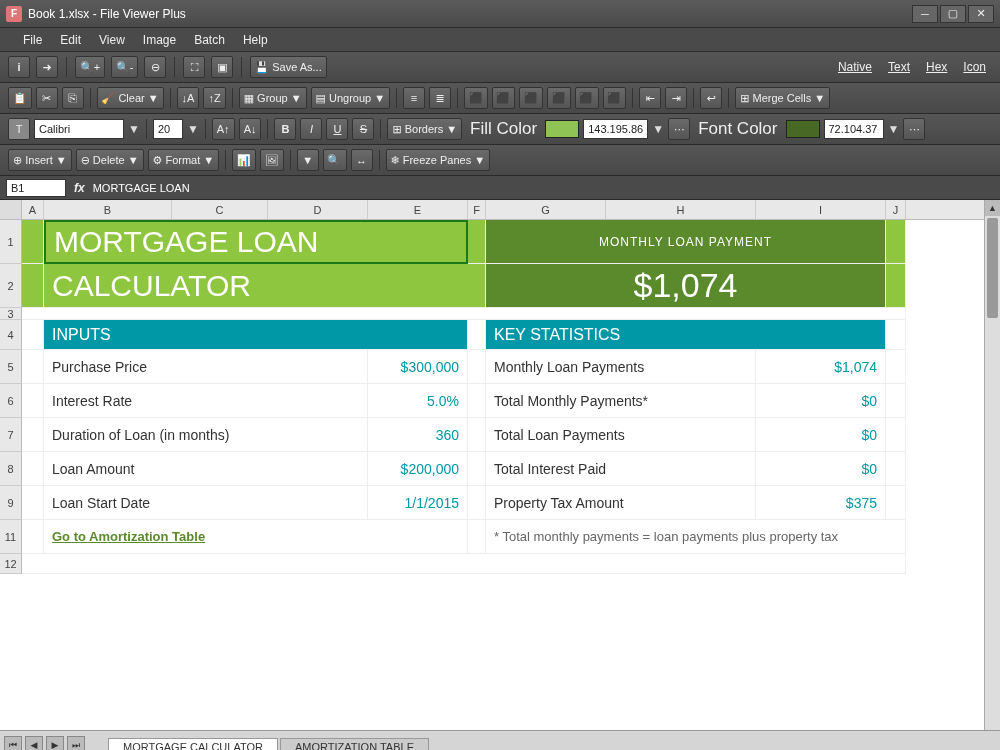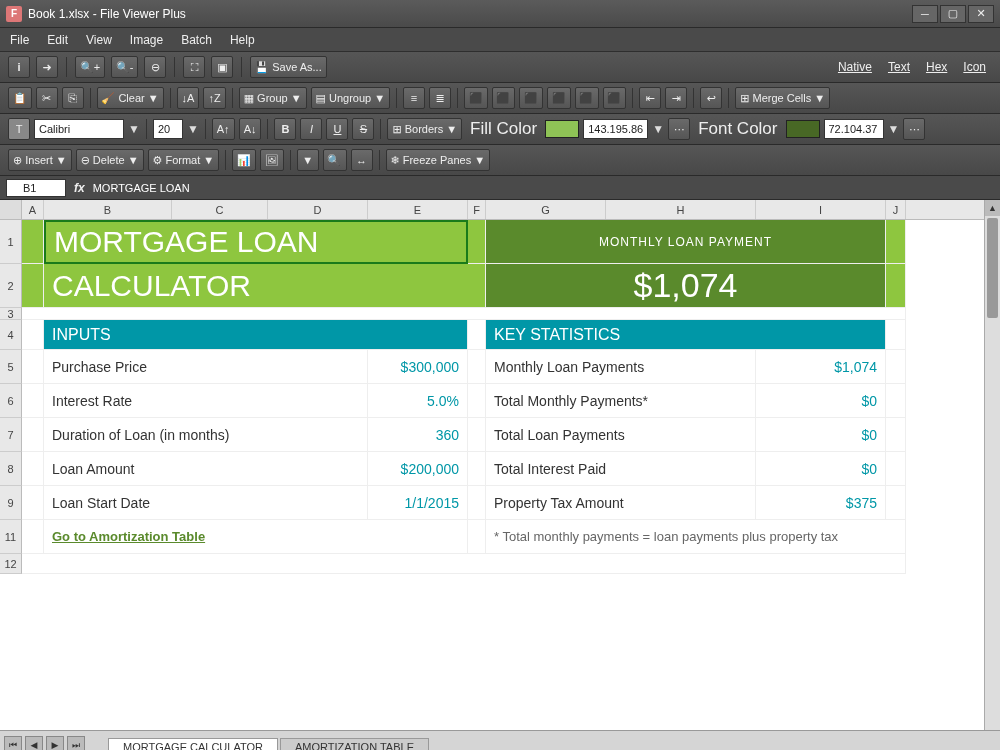--- a/index.html
+++ b/index.html
@@ -2,34 +2,34 @@
 <html><head>
 <meta charset="utf-8">
 <style>
 * { margin: 0; padding: 0; box-sizing: border-box; font-family: "Segoe UI", Tahoma, sans-serif; }
 body { background: #4a4a4a; width: 1000px; height: 750px; overflow: hidden; font-size: 12px; color: #ddd; }
 .titlebar { background: linear-gradient(#5b5b5b,#4a4a4a); height: 28px; display: flex; align-items: center; padding: 0 6px; border-bottom: 1px solid #2a2a2a; }
 .titlebar .icon { width: 16px; height: 16px; background: #d77; border-radius: 2px; margin-right: 6px; display:inline-flex;align-items:center;justify-content:center;font-size:10px;color:#fff;font-weight:bold;}
 .titlebar .title { flex: 1; font-size: 12px; color: #fff; }
 .winbtns { display: flex; gap: 2px; }
 .winbtn { width: 26px; height: 18px; background: #666; display:flex;align-items:center;justify-content:center;color:#eee;font-size:11px;border:1px solid #333;}
-.menubar { background: #4a4a4a; height: 24px; display: flex; align-items: center; padding: 0 10px; gap: 18px; border-bottom: 1px solid #2e2e2e;}
+.menubar { background: #4a4a4a; height: 24px; display: flex; align-items: center; padding: 0 23px; gap: 18px; border-bottom: 1px solid #2e2e2e;}
 .menubar span { color: #eee; font-size: 12px; cursor: default; }
 .toolbar { background: linear-gradient(#565656,#484848); display: flex; align-items: center; padding: 4px 8px; gap: 6px; border-bottom: 1px solid #2a2a2a; flex-wrap: nowrap; min-height: 30px;}
 .tbtn { min-width: 22px; height: 22px; background: linear-gradient(#6a6a6a,#555); border: 1px solid #333; border-radius: 2px; display:inline-flex;align-items:center;justify-content:center; color:#eee; font-size:11px; padding: 0 4px; gap:3px; cursor:default; white-space:nowrap;}
 .sep { width: 1px; height: 20px; background: #333; margin: 0 2px; }
 .rt { margin-left: auto; display:flex; gap:4px; }
 .view-tab { padding: 2px 6px; color:#eee; text-decoration: underline; font-size:12px;}
 .ribbon2 { background: linear-gradient(#565656,#484848); display:flex; align-items:center; padding: 4px 8px; gap:4px; border-bottom:1px solid #2a2a2a; min-height:30px; flex-wrap:nowrap;}
 .ribbon2 .label { color:#eee; font-size:17px; padding:0 4px;}
 .colorbox { width: 34px; height:18px; border:1px solid #222; }
 .valbox { background:#fff; color:#222; border:1px solid #333; height:20px; padding:0 4px; display:inline-flex;align-items:center; font-size:11px; min-width:60px;}
 .ribbon3 { background: linear-gradient(#565656,#484848); display:flex; align-items:center; padding: 4px 8px; gap:4px; border-bottom:1px solid #2a2a2a; min-height:30px;}
 .cellref { background:#4a4a4a; display:flex; align-items:center; padding:2px 6px; gap:8px; border-bottom:1px solid #2a2a2a; height:24px;}
-.cellref .nm { background:#fff; color:#222; border:1px solid #333; width:60px; height:18px; padding:0 16px; display:flex;align-items:center; font-size:11px;}
+.cellref .nm { background:#fff; color:#222; border:1px solid #333; width:60px; height:18px; padding:0 4px; display:flex;align-items:center; font-size:11px;}
 .cellref .fx { font-style:italic; font-weight:bold; color:#eee; }
 .cellref .formula { color:#fff; font-size:11px; }
 .sheet-wrap { position:relative; background:#f0f0f0; height: calc(750px - 28px - 24px - 30px - 30px - 30px - 30px - 24px - 24px); overflow:hidden;}
 .sheet { position:absolute; left:0; top:0; right:16px; bottom:0; background:#fff; }
 .colhdrs { display:flex; background:#e8e8e8; border-bottom:1px solid #bbb; height:20px; position:sticky; top:0;}
 .corner { width:22px; background:#ddd; border-right:1px solid #bbb;}
 .ch { border-right:1px solid #ccc; text-align:center; color:#444; font-size:11px; display:flex;align-items:center;justify-content:center;}
 .row { display:flex; height:34px; }
 .row.hdr { height: 44px; }
 .row.short { height: 12px; }

